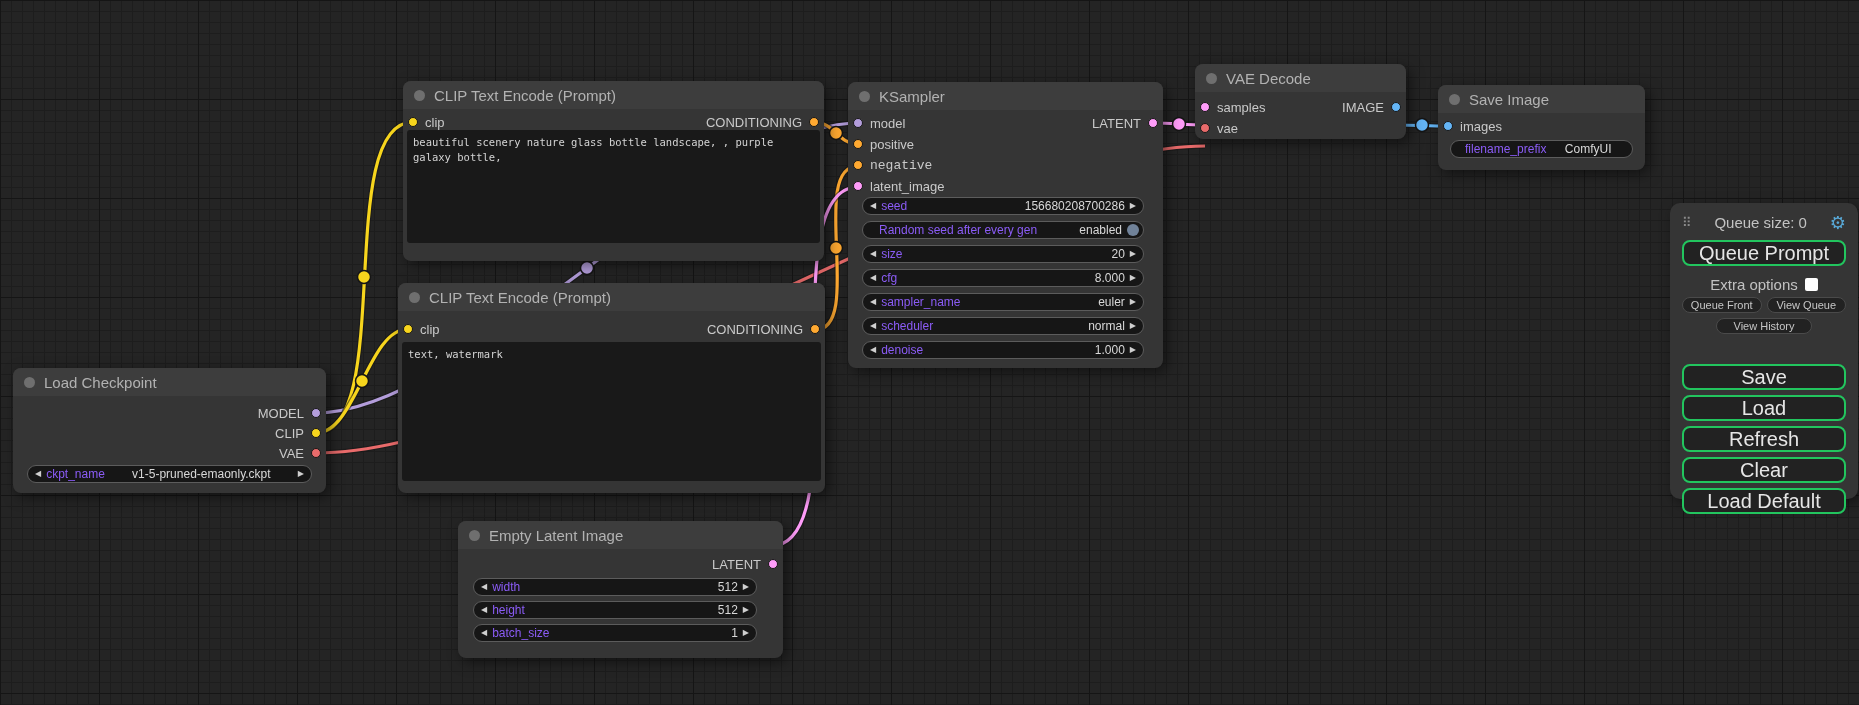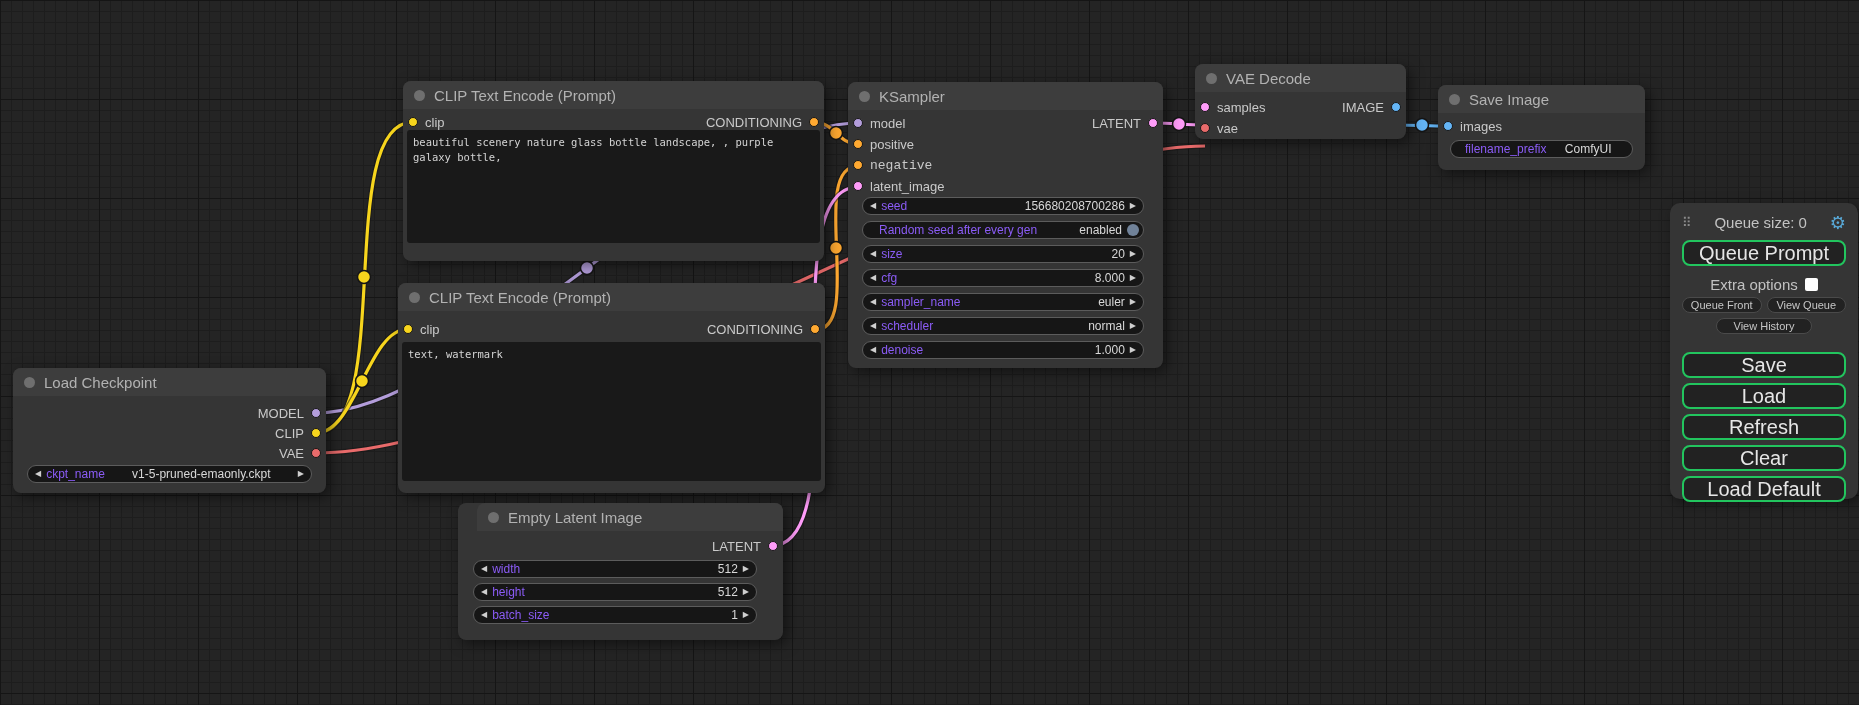--- a/index.html
+++ b/index.html
@@ -65,21 +65,21 @@
   }
   .btn.big { margin-top:8px; }
   .extra-row { margin-top:10px; height:16px; display:flex; align-items:center; justify-content:center; gap:7px; color:#c2c2c2; font-size:15px; }
   .checkbox { width:13px; height:13px; background:#ffffff; border-radius:2px; cursor:pointer; }
   .small-row { margin-top:5px; display:flex; gap:5px; justify-content:center; }
   .btn-sm {
     background:#222222; border:1px solid #4a4a4a; border-radius:9px;
     color:#c6c6c6; font-size:11px; height:16px; line-height:13px; text-align:center;
     cursor:pointer; flex:1; white-space:nowrap; padding:0 6px;
   }
-  .btn-sm.solo { flex:0 0 auto; width:96px; margin:5px auto 4px auto; }
+  .btn-sm.solo { flex:0 0 auto; width:96px; margin:5px auto 16px auto; }
   .stack { margin-top:14px; display:flex; flex-direction:column; gap:5px; }
 </style>
 </head>
 <body>
 
 <svg id="links" width="1859" height="705">
   <g>
     <path d="M316,413 C466,413 708,123 858,123" fill="none" stroke="#151515" stroke-width="5.5" opacity=".55"></path>
     <path d="M316,413 C466,413 708,123 858,123" fill="none" style="stroke:var(--model)" stroke-width="3.2"></path>
     <circle cx="587" cy="268" r="6.5" style="fill:var(--model)" stroke="#151515" stroke-width="1.5"></circle>
@@ -176,21 +176,21 @@
     <span class="port c-clip"></span>
     <span>clip</span>
   </div>
   <div class="row out" style="top:36px;">
     <span class="port c-cond"></span>
     <span>CONDITIONING</span>
   </div>
   <div class="prompt-box" style="left:4px;top:59px;width:419px;height:139px;">text, watermark</div>
 </div>
 
-<div class="node" style="left:458px;top:503px;width:325px;height:137px;padding-left:19px;">
+<div class="node" style="left:458px;top:521px;width:325px;height:137px;">
   <div class="node-title">
     <span class="title-dot"></span>
     <span>Empty Latent Image</span>
   </div>
   <div class="row out" style="top:33px;">
     <span class="port c-latent"></span>
     <span>LATENT</span>
   </div>
   <div class="widget" style="left:15px;top:57px;width:284px;">
     <span class="warrow">◀</span>

